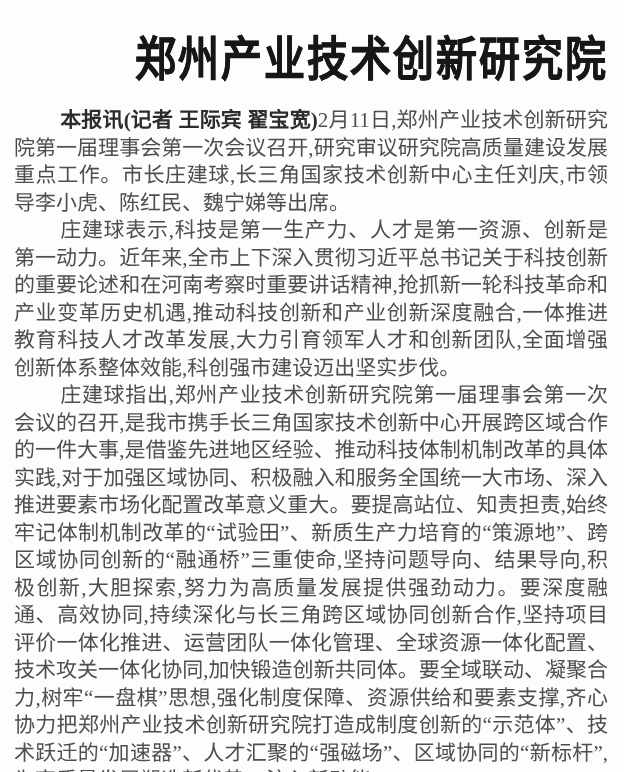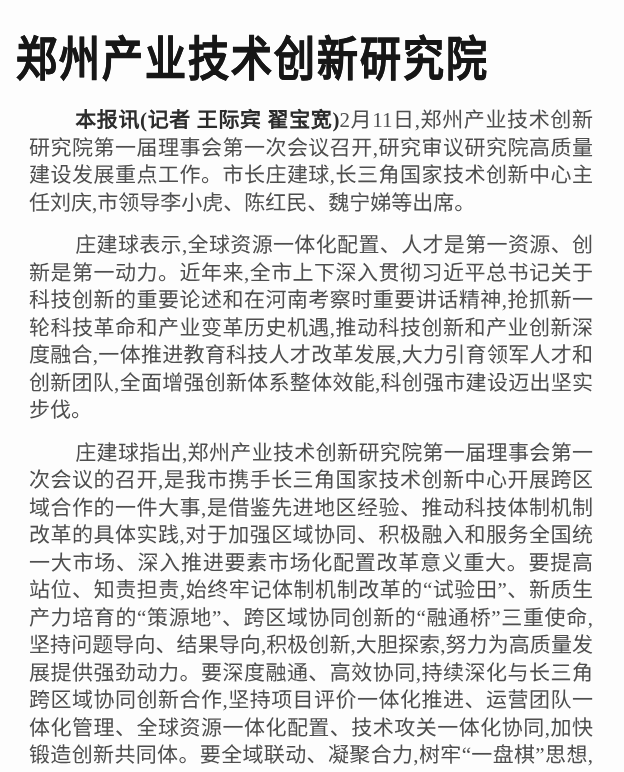--- a/index.html
+++ b/index.html
@@ -17,21 +17,21 @@
     overflow: hidden;
   }
   .headline {
     text-align: center;
     color: #171717;
     font-family: "Liberation Sans", sans-serif;
   }
   .hl-row {
     height: 58px;
     display: flex;
-    justify-content: flex-start;
+    justify-content: flex-end;
     align-items: center;
     overflow: visible;
   }
   .hl1 {
     font-size: 41px;
     font-weight: 700;
     letter-spacing: 2px;
     padding-left: 2px;
     transform: scaleY(1.17);
     transform-origin: center;
@@ -50,21 +50,21 @@
   .body-text {
     margin-top: 23px;
     font-family: "Liberation Serif", serif;
     font-size: 21px;
     line-height: 27.5px;
     color: #4e4e4e;
     text-align: justify;
     text-justify: inter-character;
   }
   .para {
-    margin: 15px;
+    margin: 0;
     padding: 0;
     text-indent: 2.2em;
   }
   .lead {
     color: #2c2c2c;
     font-weight: 700;
   }
 </style>
 </head>
 <body>
@@ -72,17 +72,17 @@
 <div class="page">
 
   <div class="headline">
     <div class="hl-row">
       <div class="hl1">郑州产业技术创新研究院</div>
     </div>
   </div>
 
   <div class="body-text">
     <p class="para"><b class="lead">本报讯(记者 王际宾 翟宝宽)</b><span>2月11日,郑州产业技术创新研究院第一届理事会第一次会议召开,研究审议研究院高质量建设发展重点工作。市长庄建球,长三角国家技术创新中心主任刘庆,市领导李小虎、陈红民、魏宁娣等出席。</span></p>
-    <p class="para"><span>庄建球表示,全球资源一体化配置、人才是第一资源、创新是第一动力。近年来,全市上下深入贯彻习近平总书记关于科技创新的重要论述和在河南考察时重要讲话精神,抢抓新一轮科技革命和产业变革历史机遇,推动科技创新和产业创新深度融合,一体推进教育科技人才改革发展,大力引育领军人才和创新团队,全面增强创新体系整体效能,科创强市建设迈出坚实步伐。</span></p>
+    <p class="para"><span>庄建球表示,科技是第一生产力、人才是第一资源、创新是第一动力。近年来,全市上下深入贯彻习近平总书记关于科技创新的重要论述和在河南考察时重要讲话精神,抢抓新一轮科技革命和产业变革历史机遇,推动科技创新和产业创新深度融合,一体推进教育科技人才改革发展,大力引育领军人才和创新团队,全面增强创新体系整体效能,科创强市建设迈出坚实步伐。</span></p>
     <p class="para"><span>庄建球指出,郑州产业技术创新研究院第一届理事会第一次会议的召开,是我市携手长三角国家技术创新中心开展跨区域合作的一件大事,是借鉴先进地区经验、推动科技体制机制改革的具体实践,对于加强区域协同、积极融入和服务全国统一大市场、深入推进要素市场化配置改革意义重大。要提高站位、知责担责,始终牢记体制机制改革的“试验田”、新质生产力培育的“策源地”、跨区域协同创新的“融通桥”三重使命,坚持问题导向、结果导向,积极创新,大胆探索,努力为高质量发展提供强劲动力。要深度融通、高效协同,持续深化与长三角跨区域协同创新合作,坚持项目评价一体化推进、运营团队一体化管理、全球资源一体化配置、技术攻关一体化协同,加快锻造创新共同体。要全域联动、凝聚合力,树牢“一盘棋”思想,强化制度保障、资源供给和要素支撑,齐心协力把郑州产业技术创新研究院打造成制度创新的“示范体”、技术跃迁的“加速器”、人才汇聚的“强磁场”、区域协同的“新标杆”,为高质量发展塑造新优势、注入新动能。</span></p>
   </div>
 
 </div>
 
 </body></html>

